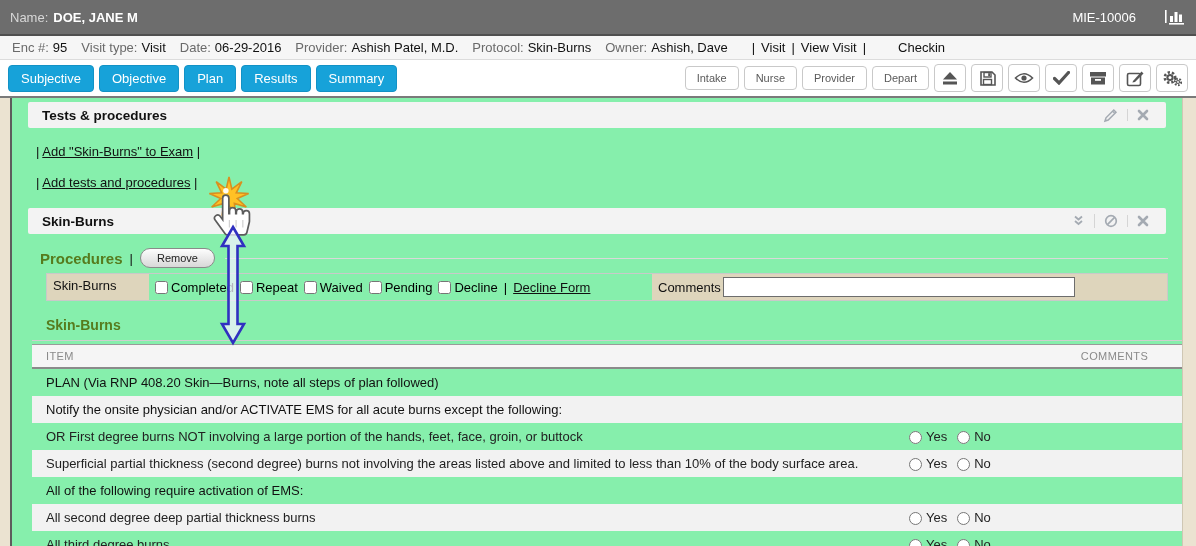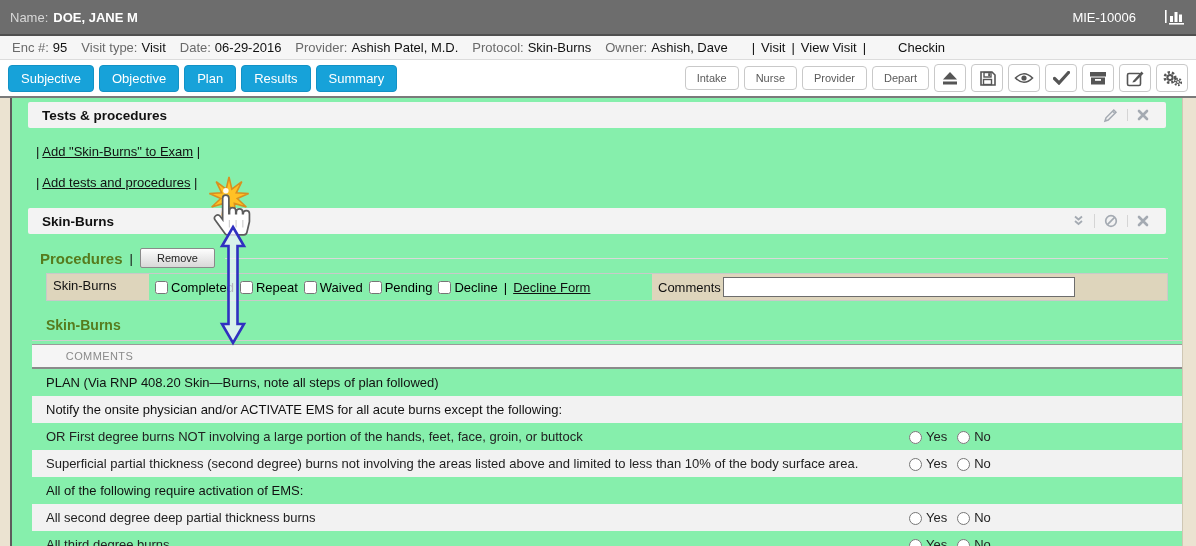--- a/index.html
+++ b/index.html
@@ -50,21 +50,21 @@
   .band-icons { display:flex; align-items:center; }
   .band-icon { padding:0 9px; display:inline-flex; align-items:center; cursor:pointer; }
   .band-icon + .band-icon { border-left:1px solid #d5d5d5; }
 
   .addlink { margin:16px 0 0 24px; font-size:13px; color:#111; }
   .addlink a { color:#111; text-decoration:underline; cursor:pointer; }
 
   .proc-legend { display:flex; align-items:center; margin:14px 14px 0 28px; }
   .proc-title { color:#567b1d; font-weight:bold; font-size:15px; }
   .proc-sep { margin:0 7px; font-size:13px; color:#111; }
-  .rm-btn { font-size:11px; color:#222; padding:3px 16px; border:1px solid #8a8a8a; border-radius:2px;
+  .rm-btn { font-size:11px; color:#222; padding:3px 16px; border:1px solid #8a8a8a; border-radius:10px;
             background:linear-gradient(#fdfdfd,#d8d8d8); cursor:pointer; font-family:inherit; }
   .legend-line { flex:1; border-top:1px solid #d9d9d9; margin-left:10px; }
 
   .proc-table { margin:5px 14px 0 34px; border:1px solid #c9c9c9; display:flex; align-items:stretch; font-size:13px; }
   .proc-cell-label { background:#ded5bc; width:102px; padding:4px 6px; color:#111; }
   .proc-cell-checks { flex:1; padding:3px 6px; display:flex; align-items:center; white-space:nowrap; }
   .proc-cell-checks label { margin-right:6px; display:inline-flex; align-items:center; }
   .proc-cell-checks input { margin-right:3px; }
   .proc-cell-checks a { color:#111; text-decoration:underline; margin-left:6px; }
   .proc-cell-comments { background:#ded5bc; width:515px; padding:3px 6px; display:flex; align-items:center; }
@@ -284,20 +284,21 @@
       <div class="proc-cell-comments">
         <span class="clbl">Comments</span>
         <input type="text" value="" style="">
       </div>
     </div>
 
     <div class="form-section">
       <div class="form-title">Skin-Burns</div>
       <hr class="form-hr">
       <div class="grid-head">
+        <div class="col-item">ITEM</div>
         <div class="col-comments">COMMENTS</div>
       </div>
 
       <div class="form-row bold">
         <div class="cell-item">PLAN (Via RNP 408.20 Skin—Burns, note all steps of plan followed)</div>
         <div class="cell-value"></div>
           <div class="cell-comments"></div>
       </div>
       <div class="form-row bold alt">
         <div class="cell-item">Notify the onsite physician and/or ACTIVATE EMS for all acute burns except the following:</div>

